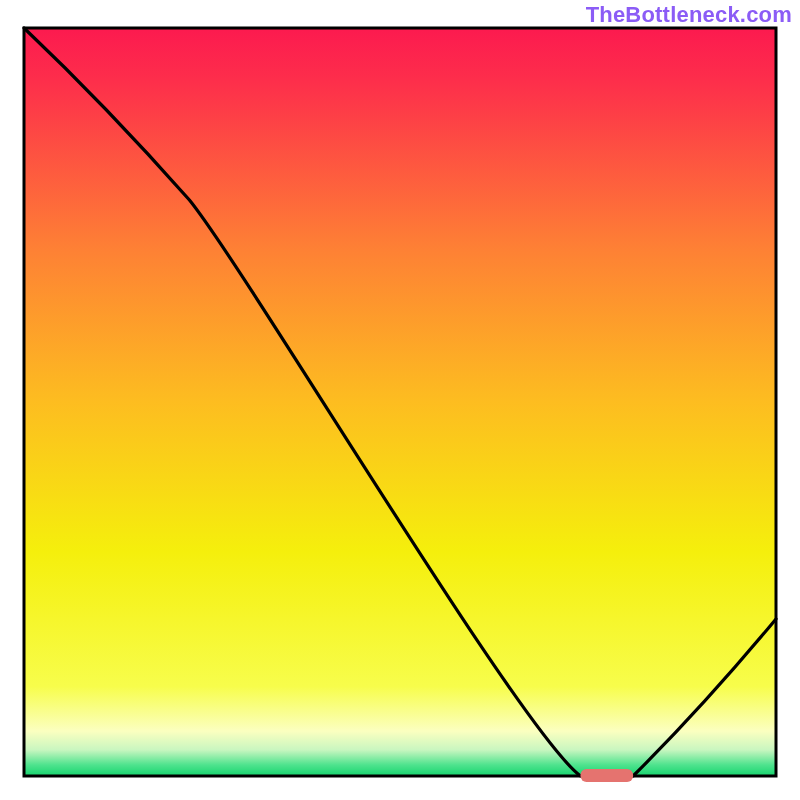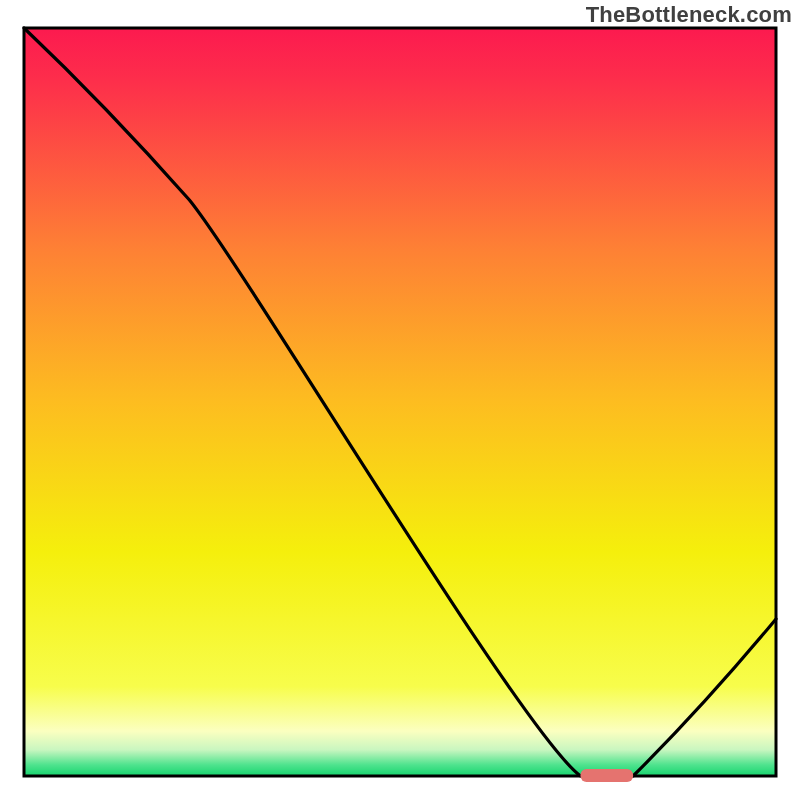--- a/index.html
+++ b/index.html
@@ -16,21 +16,21 @@
     left: 0;
     width: 800px;
     height: 800px;
   }
   .watermark {
     position: absolute;
     top: 2px;
     right: 8px;
     font-size: 22px;
     font-weight: bold;
-    color: #404040;
+    color: #8b5cf6;
     letter-spacing: 0.2px;
   }
   svg {
     display: block;
   }
 </style>
 </head>
 <body>
 
 <div class="frame">

